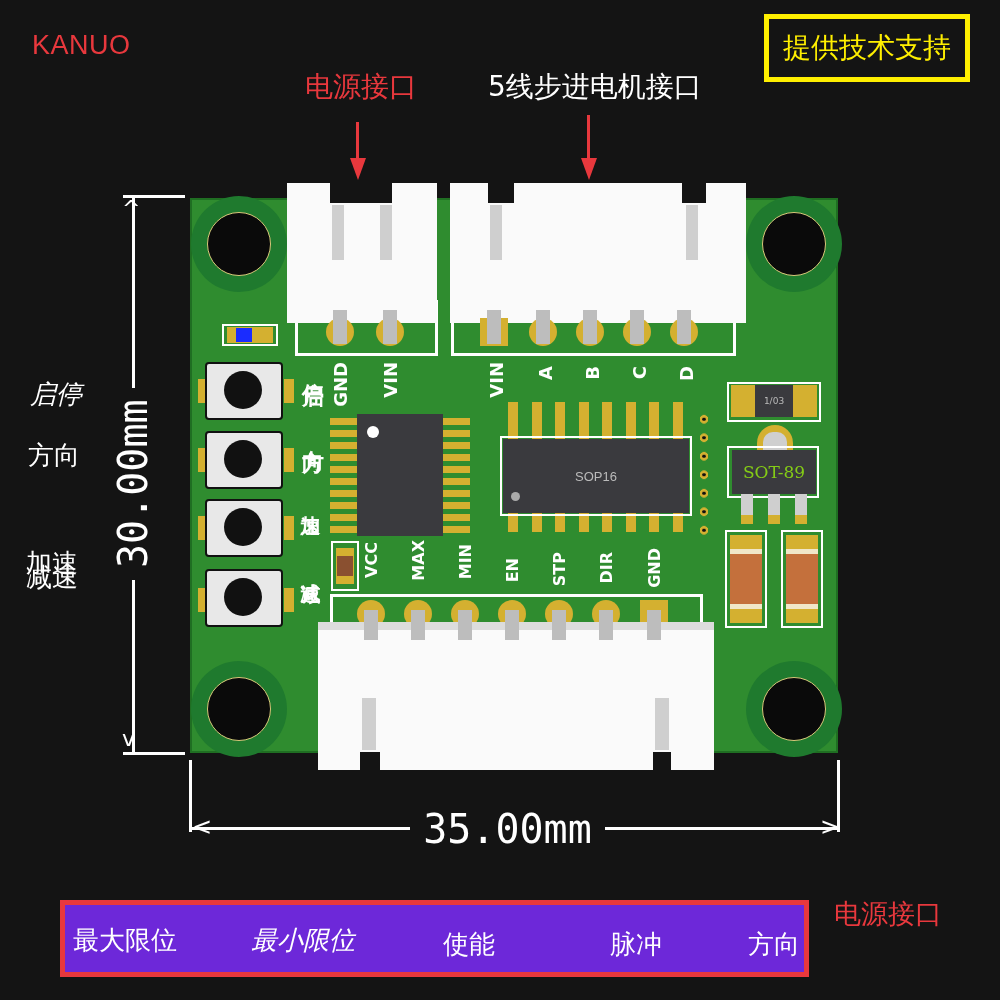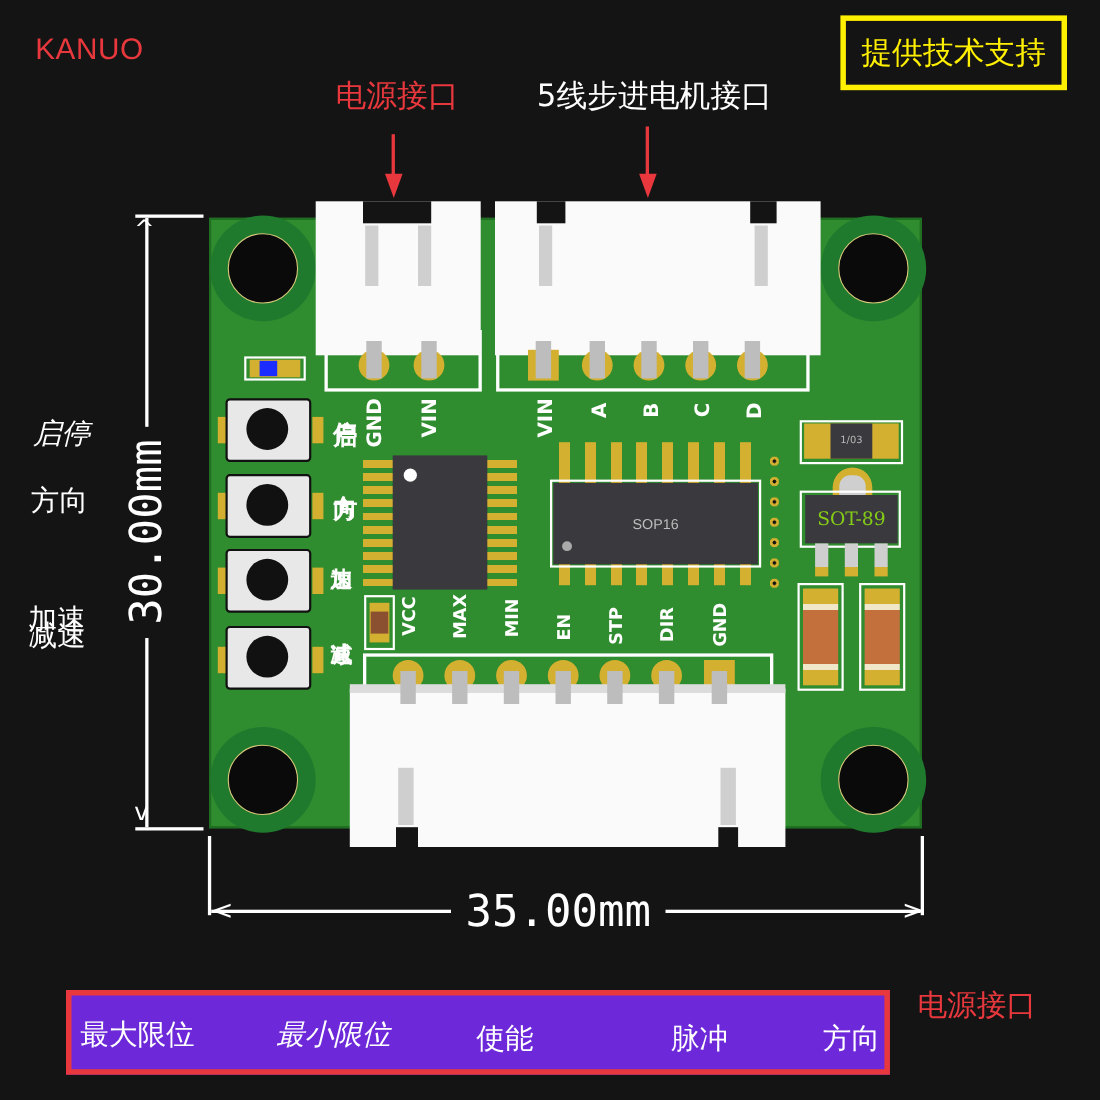--- a/index.html
+++ b/index.html
@@ -209,17 +209,17 @@
 <div class="abs dim-line" style="left:837px;top:760px;width:3px;height:72px;"></div>
 <div class="abs dim-line" style="left:192px;top:827px;width:218px;height:3px;"></div>
 <div class="abs dim-line" style="left:605px;top:827px;width:232px;height:3px;"></div>
 <div class="abs" style="left:192px;top:815px;color:#fff;font-size:24px;line-height:24px;">&lt;</div>
 <div class="abs" style="left:820px;top:815px;color:#fff;font-size:24px;line-height:24px;">&gt;</div>
 <div class="abs dim-text" style="left:410px;top:806px;width:195px;text-align:center;">35.00mm</div>
 
 <div class="abs input-box">
   <div class="abs input-label" style="left:8px;top:18px;">最大限位</div>
   <div class="abs input-label" style="left:186px;top:18px;font-style:italic;">最小限位</div>
-  <div class="abs input-label" style="left:368px;top:22px;">使能</div>
+  <div class="abs input-label" style="left:378px;top:22px;">使能</div>
   <div class="abs input-label" style="left:545px;top:22px;">脉冲</div>
   <div class="abs input-label" style="left:683px;top:22px;">方向</div>
 </div>
 <div class="abs callout-red" style="left:834px;top:896px;font-size:27px;">电源接口</div>
 
 </body></html>

